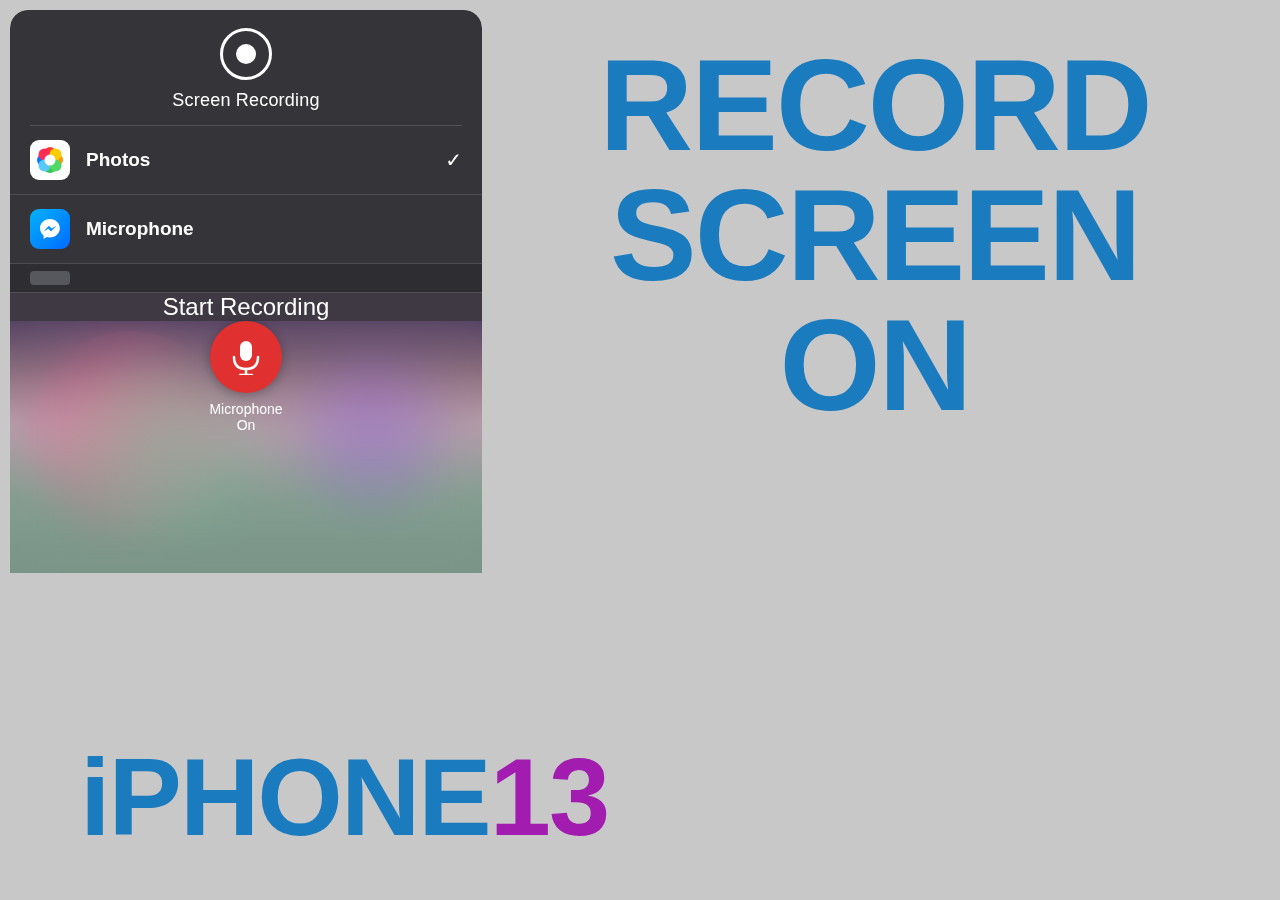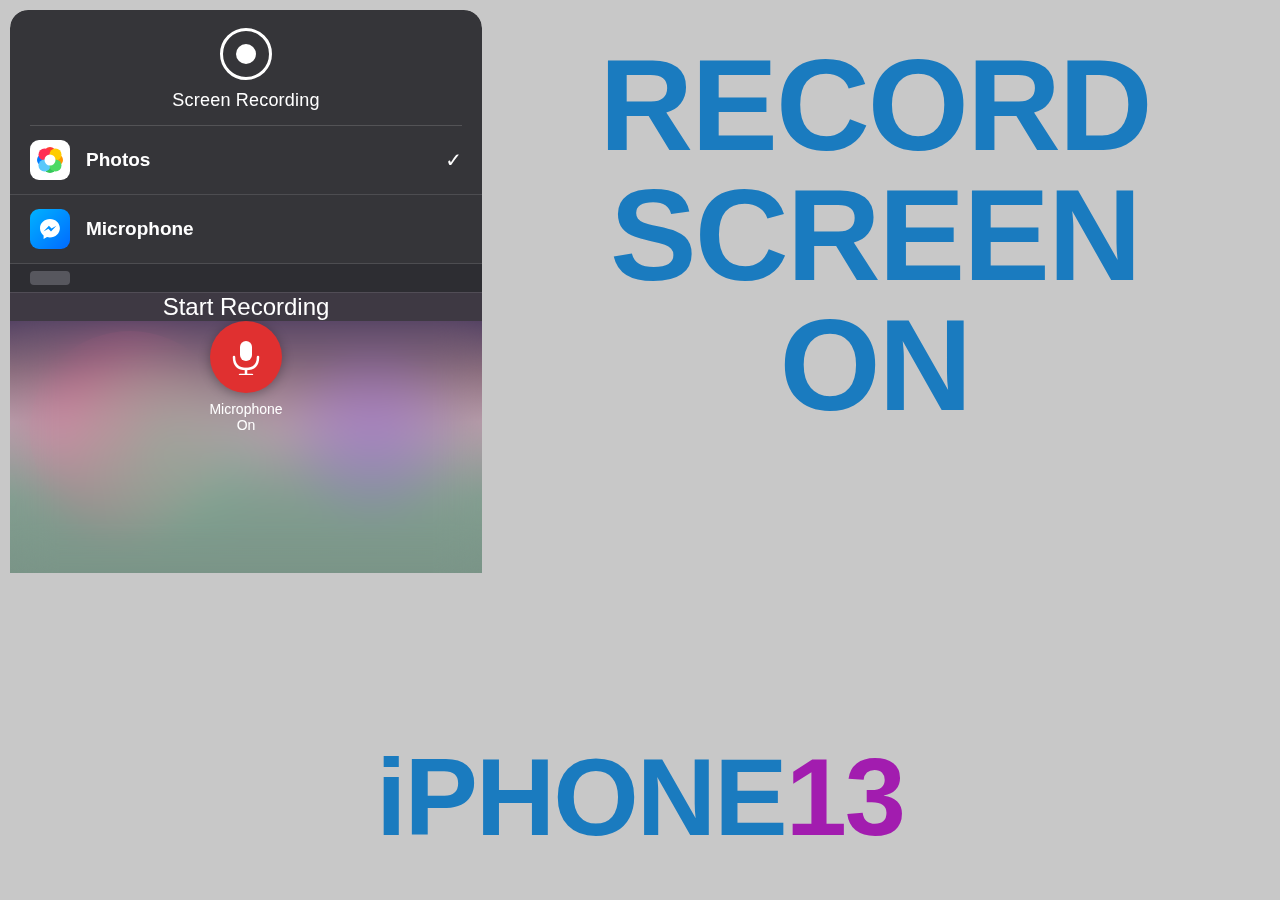--- a/index.html
+++ b/index.html
@@ -30,21 +30,21 @@
       letter-spacing: -2px;
       text-transform: uppercase;
     }
 
     .bottom-text {
       position: absolute;
       bottom: 40px;
       left: 20px;
       right: 20px;
       display: flex;
-      justify-content: center;
+      justify-content: flex-start;
       align-items: flex-end;
       padding: 0 60px;
     }
 
     .bottom-text .iphone-label {
       font-size: 110px;
       font-weight: 900;
       color: #1a7bbf;
       letter-spacing: -2px;
     }

